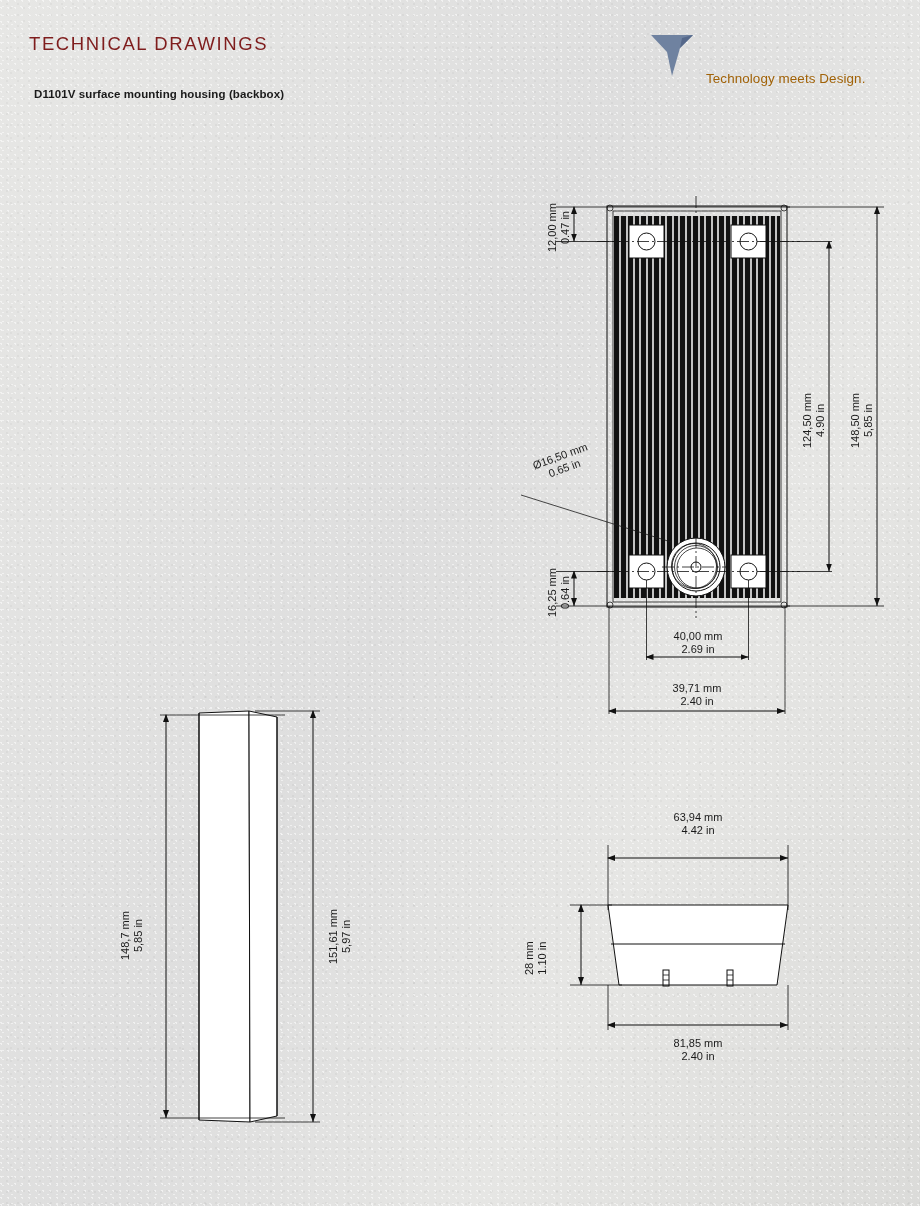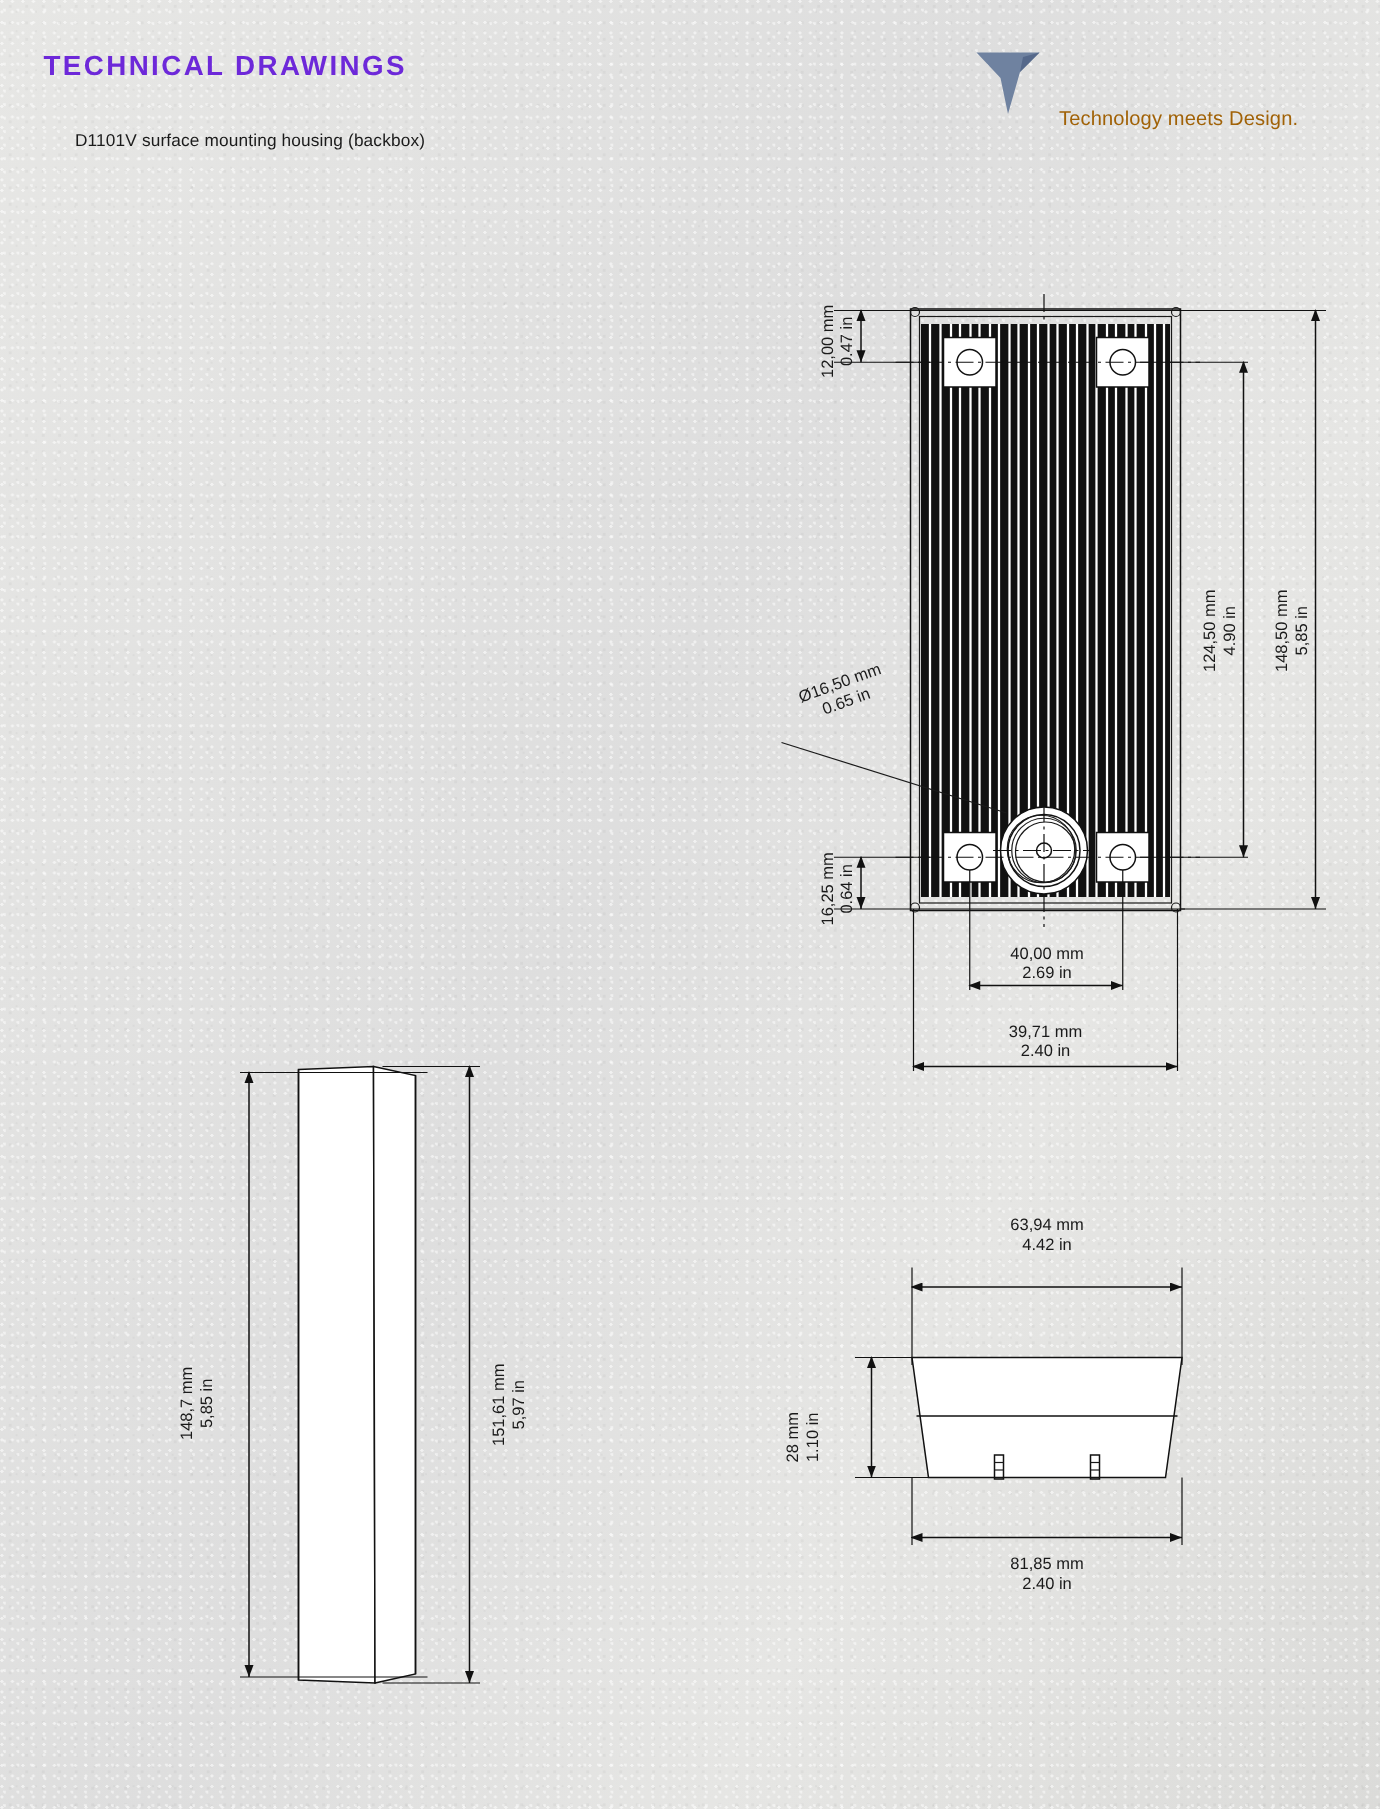--- a/index.html
+++ b/index.html
@@ -19,25 +19,25 @@
       radial-gradient(circle at 35% 72%, rgba(255,255,255,.5) 0 1px, transparent 1px),
       radial-gradient(circle at 85% 60%, rgba(0,0,0,.03) 0 1px, transparent 1px),
       linear-gradient(115deg,#e7e7e5 0%,#dedede 45%,#e6e6e4 70%,#dbdbd9 100%);
     background-size:7px 7px,11px 11px,9px 9px,13px 13px,100% 100%;
     pointer-events:none;
   }
 
   .hdr-title{
     position:absolute;left:29px;top:33px;
     font-size:18.5px;letter-spacing:1.6px;
-    color:#6d28d9;font-weight:700;
+    color:#7f1d1d;font-weight:400;
   }
   .hdr-sub{
-    position:absolute;left:24px;top:88px;
-    font-size:11.5px;font-weight:normal;color:#1b1b1b;
+    position:absolute;left:8px;top:88px;
+    font-size:11.5px;font-weight:bold;color:#1b1b1b;
     letter-spacing:.1px;
     padding-left:26px;
   }
 
   
   #logo{position:absolute;left:650px;top:30px;width:235px;height:58px;}
   #logo .mark{position:absolute;left:0;top:2px;}
   #logo .word{
     position:absolute;left:52px;top:-4px;
     font-size:38px;font-weight:bold;color:#2c3340;

